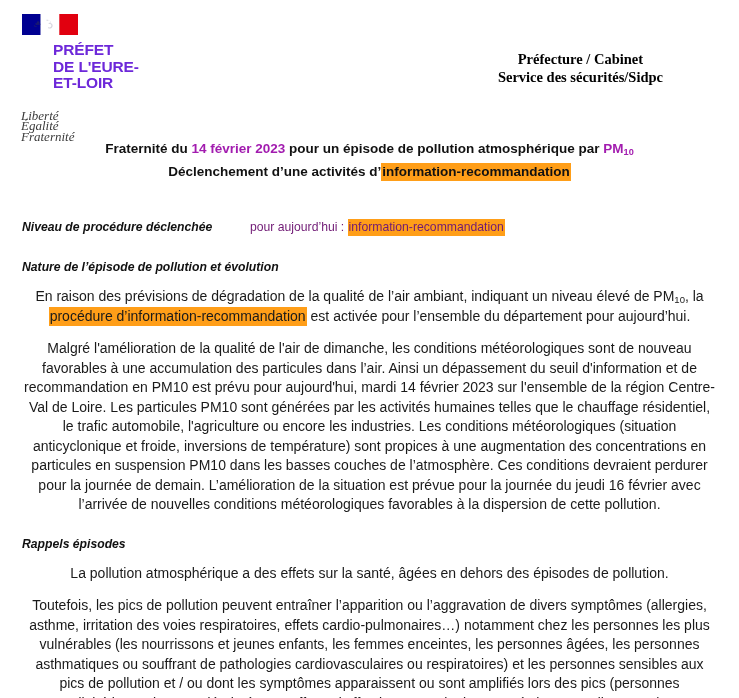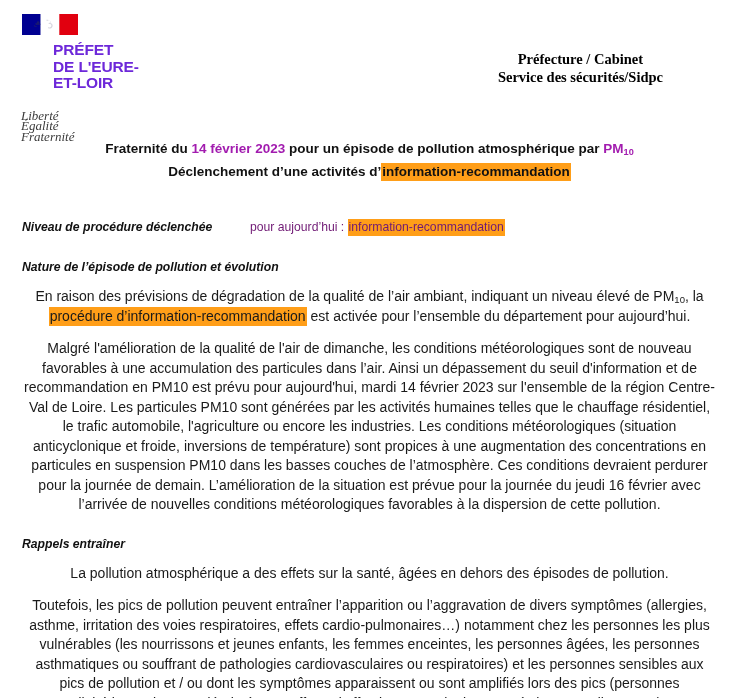--- a/index.html
+++ b/index.html
@@ -189,20 +189,20 @@
       <div class="label-italic">Niveau de procédure déclenchée</div>
       <div class="level-value"><span>pour aujourd’hui : </span><span class="hl">information-recommandation</span></div>
     </div>
 
     <div class="section-head">Nature de l’épisode de pollution et évolution</div>
 
     <p class="para"><span>En raison des prévisions de dégradation de la qualité de l’air ambiant, indiquant un niveau élevé de PM</span><sub>10</sub><span>, la </span><span class="hl">procédure d’information-recommandation</span><span> est activée pour l’ensemble du département pour aujourd’hui.</span></p>
 
     <p class="para">Malgré l'amélioration de la qualité de l'air de dimanche, les conditions météorologiques sont de nouveau favorables à une accumulation des particules dans l’air. Ainsi un dépassement du seuil d'information et de recommandation en PM10 est prévu pour aujourd'hui, mardi 14 février 2023 sur l'ensemble de la région Centre-Val de Loire. Les particules PM10 sont générées par les activités humaines telles que le chauffage résidentiel, le trafic automobile, l'agriculture ou encore les industries. Les conditions météorologiques (situation anticyclonique et froide, inversions de température) sont propices à une augmentation des concentrations en particules en suspension PM10 dans les basses couches de l’atmosphère. Ces conditions devraient perdurer pour la journée de demain. L’amélioration de la situation est prévue pour la journée du jeudi 16 février avec l’arrivée de nouvelles conditions météorologiques favorables à la dispersion de cette pollution.</p>
 
-    <div class="section-head gap-lg">Rappels entraîner</div>
+    <div class="section-head gap-lg">Rappels épisodes</div>
 
     <p class="para">La pollution atmosphérique a des effets sur la santé, âgées en dehors des épisodes de pollution.</p>
 
     <p class="para">Toutefois, les pics de pollution peuvent entraîner l’apparition ou l’aggravation de divers symptômes (allergies, asthme, irritation des voies respiratoires, effets cardio-pulmonaires…) notamment chez les personnes les plus vulnérables (les nourrissons et jeunes enfants, les femmes enceintes, les personnes âgées, les personnes asthmatiques ou souffrant de pathologies cardiovasculaires ou respiratoires) et les personnes sensibles aux pics de pollution et / ou dont les symptômes apparaissent ou sont amplifiés lors des pics (personnes diabétiques, immunodéprimées, souffrant d’affections neurologiques ou à risque cardiaque, …).</p>
 
   </div>
 </div>
 
 </body></html>

